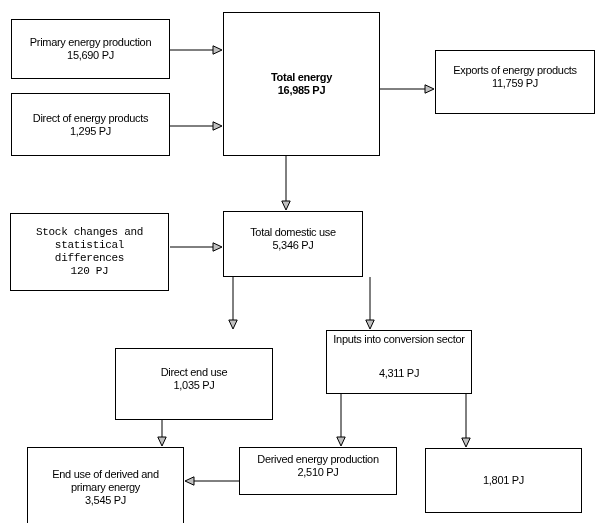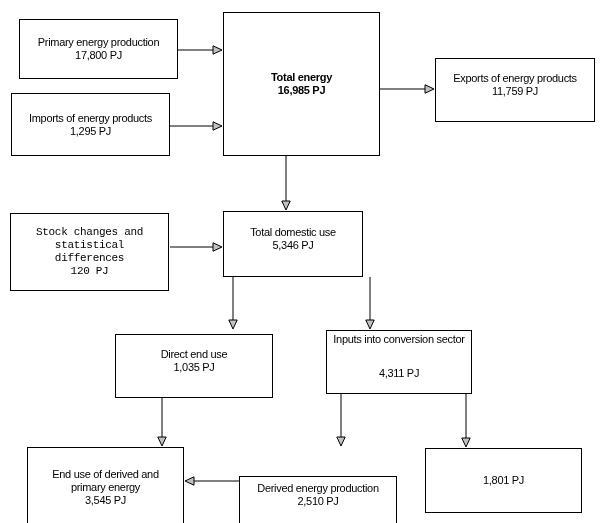--- a/index.html
+++ b/index.html
@@ -91,68 +91,68 @@
     <g>
       <line x1="466" y1="394" x2="466" y2="439"></line>
       <polygon points="466,447 461.8,438 470.2,438"></polygon>
     </g>
     <g>
       <line x1="239" y1="481" x2="193" y2="481"></line>
       <polygon points="185,481 194,476.8 194,485.2"></polygon>
     </g>
   </svg>
 
-  <div class="node" style="left:19px; top:19px; width:159px; height:60px;">
+  <div class="node" style="left:11px; top:19px; width:159px; height:60px;">
     <div class="label">Primary energy production</div>
-    <div class="value">17,800 PJ</div>
+    <div class="value">15,690 PJ</div>
   </div>
 
   <div class="node" style="left:11px; top:93px; width:159px; height:63px;">
-    <div class="label">Imports of energy products</div>
+    <div class="label">Direct of energy products</div>
     <div class="value">1,295 PJ</div>
   </div>
 
   <div class="node" style="left:223px; top:12px; width:157px; height:144px;font-weight:bold;">
     <div class="label">Total energy</div>
     <div class="value">16,985 PJ</div>
   </div>
 
-  <div class="node hi" style="left:435px; top:58px; width:160px; height:64px;">
+  <div class="node hi" style="left:435px; top:50px; width:160px; height:64px;">
     <div class="label">Exports of energy products</div>
     <div class="value">11,759 PJ</div>
   </div>
 
   <div class="node" style="left:10px; top:213px; width:159px; height:78px;font-family:Liberation Mono, monospace;">
     <div class="label">Stock changes and statistical
 differences</div>
     <div class="value">120 PJ</div>
   </div>
 
   <div class="node hi" style="left:223px; top:211px; width:140px; height:66px;">
     <div class="label">Total domestic use</div>
     <div class="value">5,346 PJ</div>
   </div>
 
-  <div class="node hi" style="left:115px; top:334px; width:158px; height:64px;">
+  <div class="node hi" style="left:115px; top:348px; width:158px; height:72px;">
     <div class="label">Direct end use</div>
     <div class="value">1,035 PJ</div>
   </div>
 
   <div class="node hi" style="left:326px; top:330px; width:146px; height:64px;justify-content:space-between;">
     <div class="label">Inputs into conversion sector</div>
     <div class="value">4,311 PJ</div>
   </div>
 
   <div class="node" style="left:27px; top:447px; width:157px; height:80px;">
     <div class="label">End use of derived and
 primary energy</div>
     <div class="value">3,545 PJ</div>
   </div>
 
-  <div class="node hi" style="left:239px; top:447px; width:158px; height:48px;margin-top:29px;">
+  <div class="node hi" style="left:239px; top:447px; width:158px; height:48px;">
     <div class="label">Derived energy production</div>
     <div class="value">2,510 PJ</div>
   </div>
 
   <div class="node" style="left:425px; top:448px; width:157px; height:65px;">
     <div class="value">1,801 PJ</div>
   </div>
 
 </div>
 

